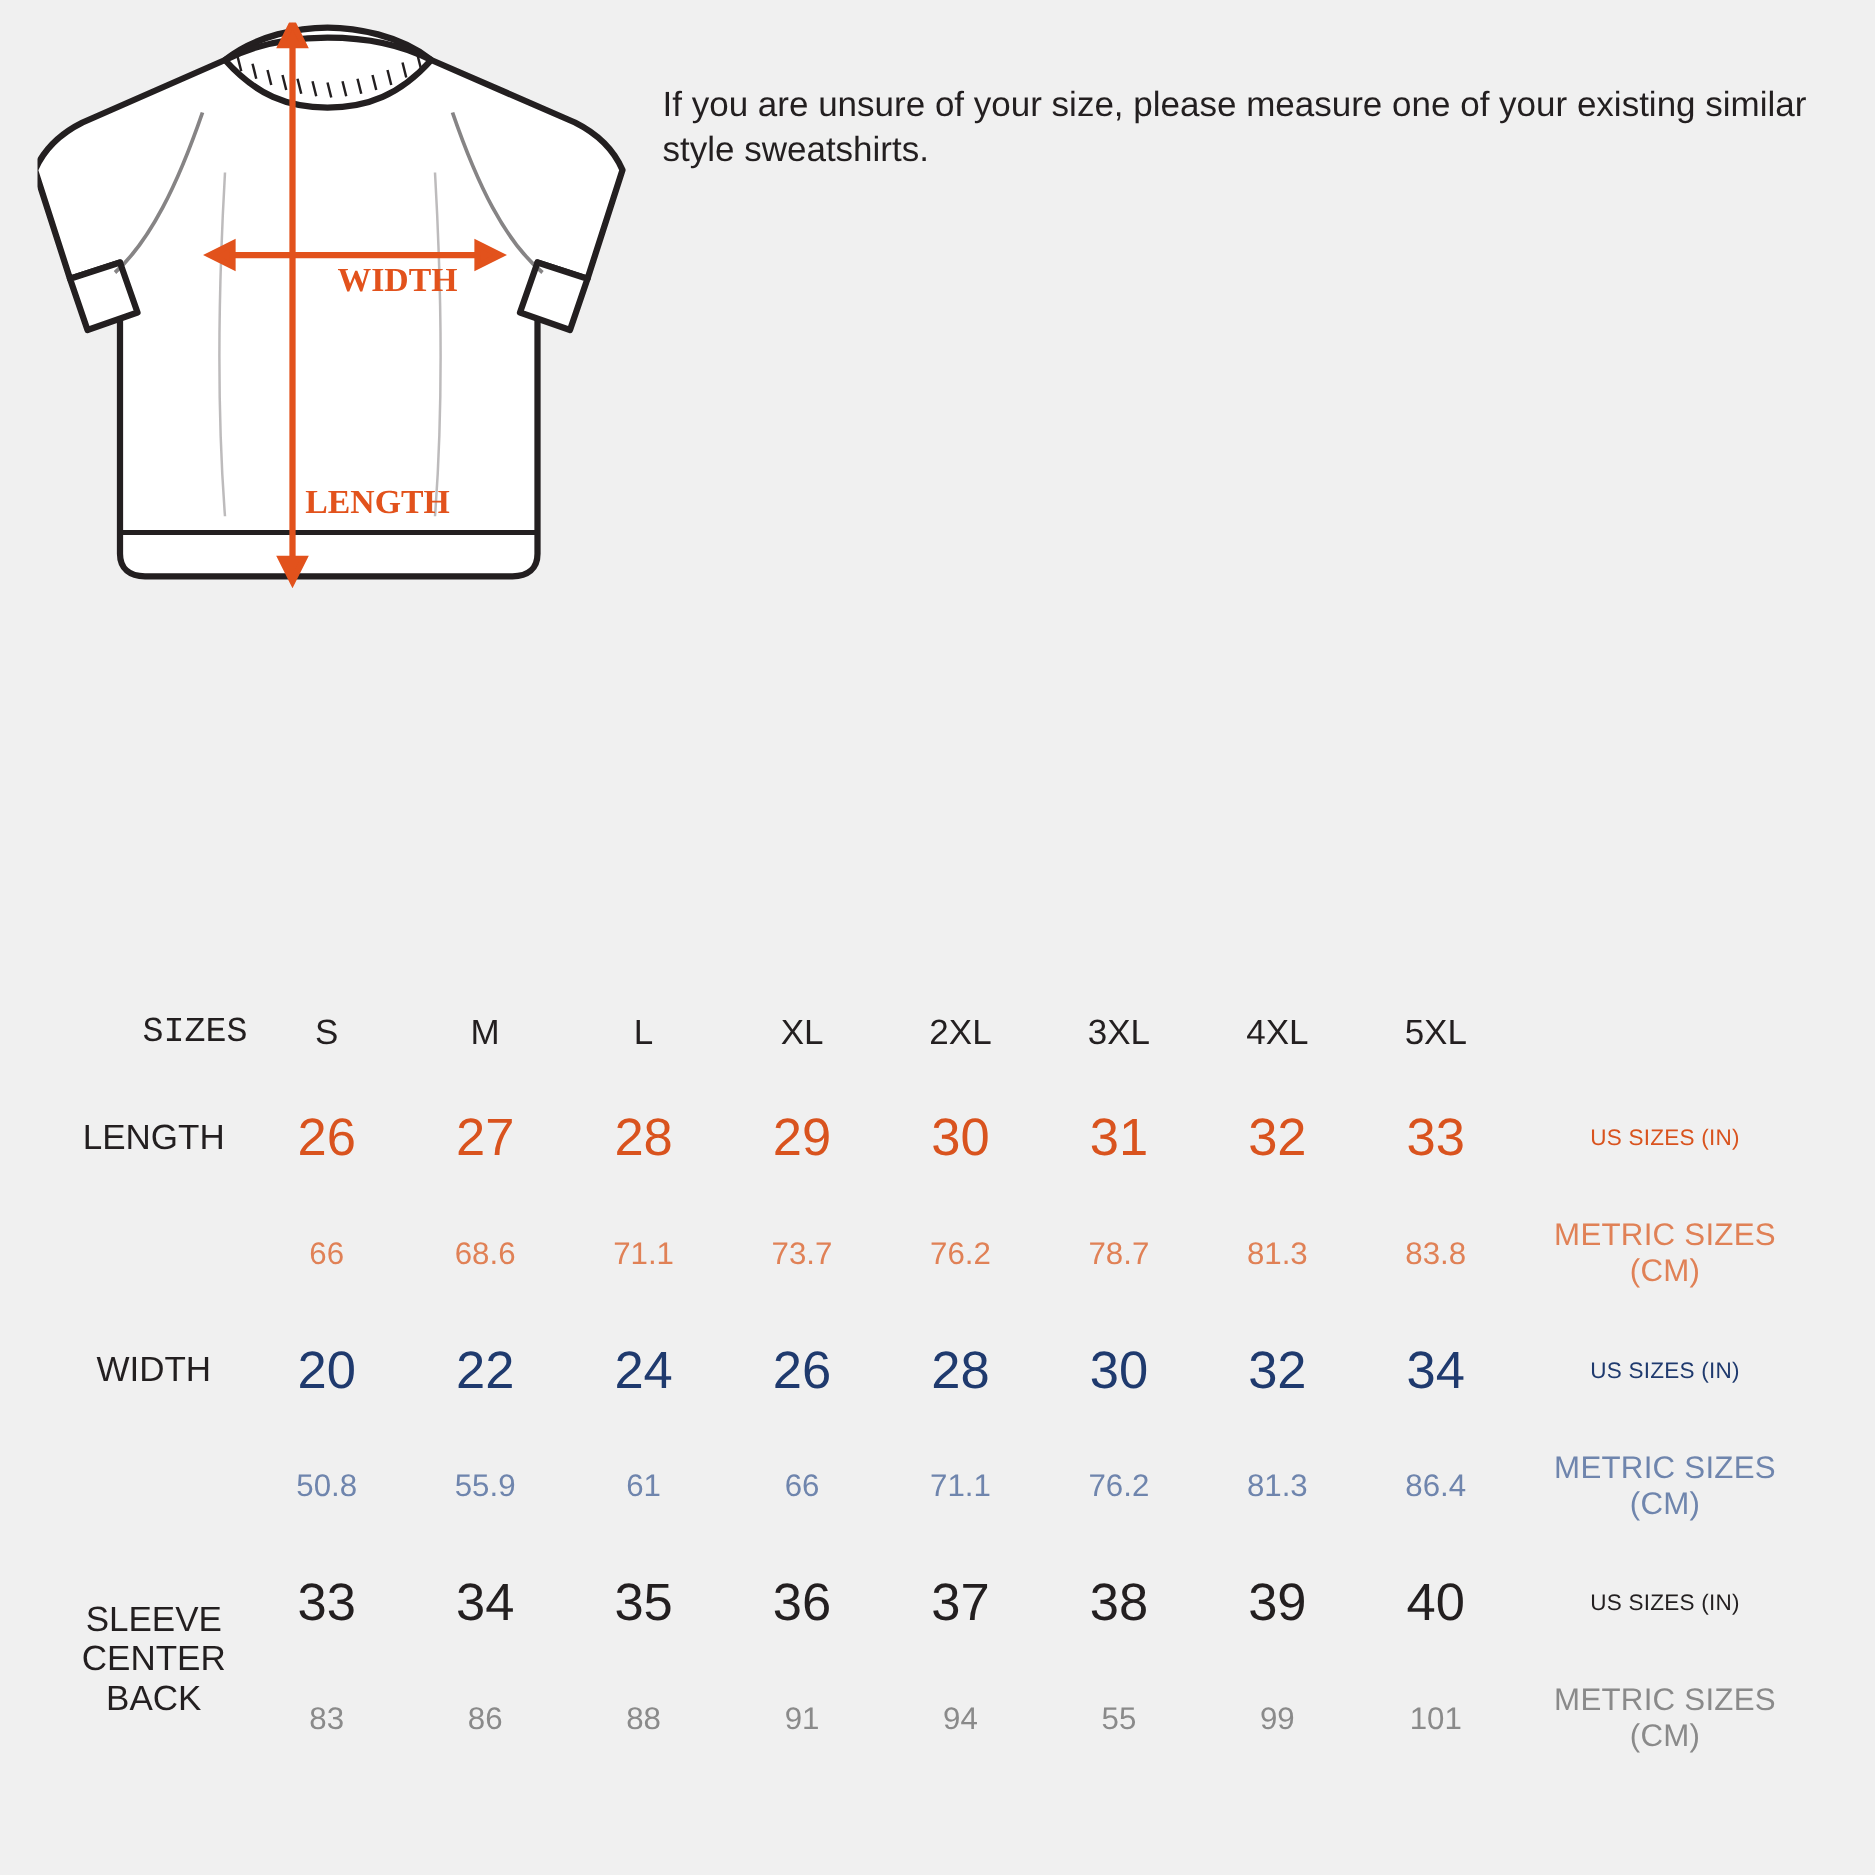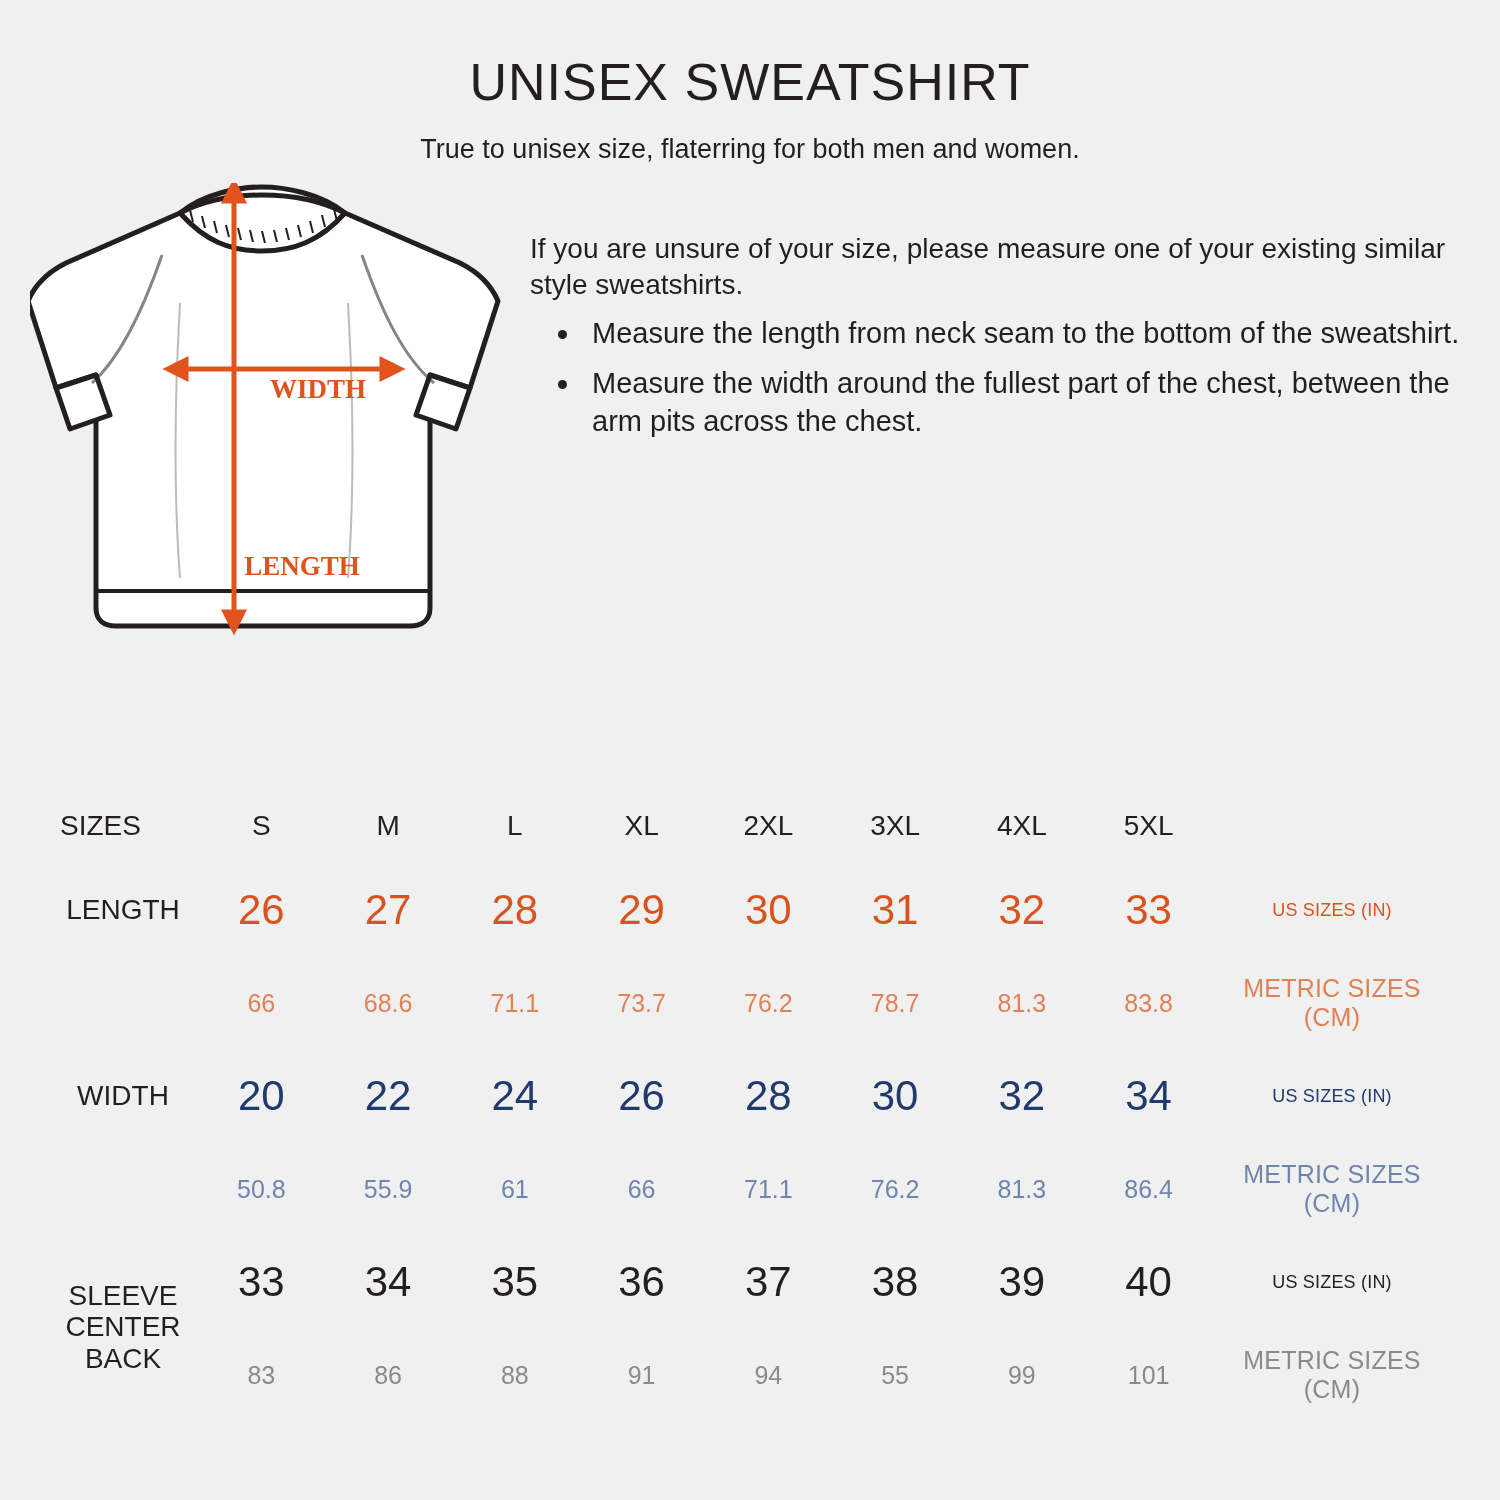--- a/index.html
+++ b/index.html
@@ -98,22 +98,23 @@
   .col-label { width: 150px; }
   .col-unit  { width: 240px; }
 
   .row-head td {
     font-size: 28px;
     color: #231f20;
     height: 72px;
     vertical-align: middle;
   }
   .row-head td.label {
-    text-align: left;
+    text-align: right;
     padding-left: 12px;
+    font-family: Liberation Mono, monospace;
   }
   .rowlabel {
     text-align: left;
     padding-left: 12px;
     font-size: 28px;
     color: #231f20;
     line-height: 1.12;
   }
   .unitlabel {
     text-align: left;
@@ -144,24 +145,20 @@
   .slv-us   { color: #231f20; }
   .slv-cm   { color: #8a8a8a; }
 
   .sleeve-label span { display: block; }
 </style>
 </head>
 <body>
 
 <div class="page">
 
-  <div class="header">
-    <h1 class="title">UNISEX SWEATSHIRT</h1>
-    <div class="subtitle">True to unisex size, flaterring for both men and women.</div>
-  </div>
 
   <div class="top-section">
 
     <div class="illustration">
       <svg width="490" height="470" viewBox="0 0 490 470">
 
         <path d="M150 30 C175 10, 210 4, 232 4 C254 4, 290 10, 315 30
                  L430 80 C450 90, 462 104, 468 118
                  L440 205 L400 192 L400 425
                  C400 437, 392 443, 380 443
@@ -209,24 +206,20 @@
           <polygon points="138,186 156,177 156,195"></polygon>
           <polygon points="370,186 352,177 352,195"></polygon>
         </g>
         <text x="288" y="215" font-family="'Liberation Serif', serif" font-size="27" font-weight="bold" fill="#e2521c" text-anchor="middle">WIDTH</text>
         <text x="272" y="392" font-family="'Liberation Serif', serif" font-size="27" font-weight="bold" fill="#e2521c" text-anchor="middle">LENGTH</text>
       </svg>
     </div>
 
     <div class="instructions">
       <p class="lead">If you are unsure of your size, please measure one of your existing similar style sweatshirts.</p>
-      <ul>
-        <li>Measure the length from neck seam to the bottom of the sweatshirt.</li>
-        <li>Measure the width around the fullest part of the chest, between the arm pits across the chest.</li>
-      </ul>
     </div>
   </div>
 
   <div class="table-wrap">
     <table class="size-table">
       <colgroup>
         <col class="col-label">
         <col>
           <col>
           <col>

